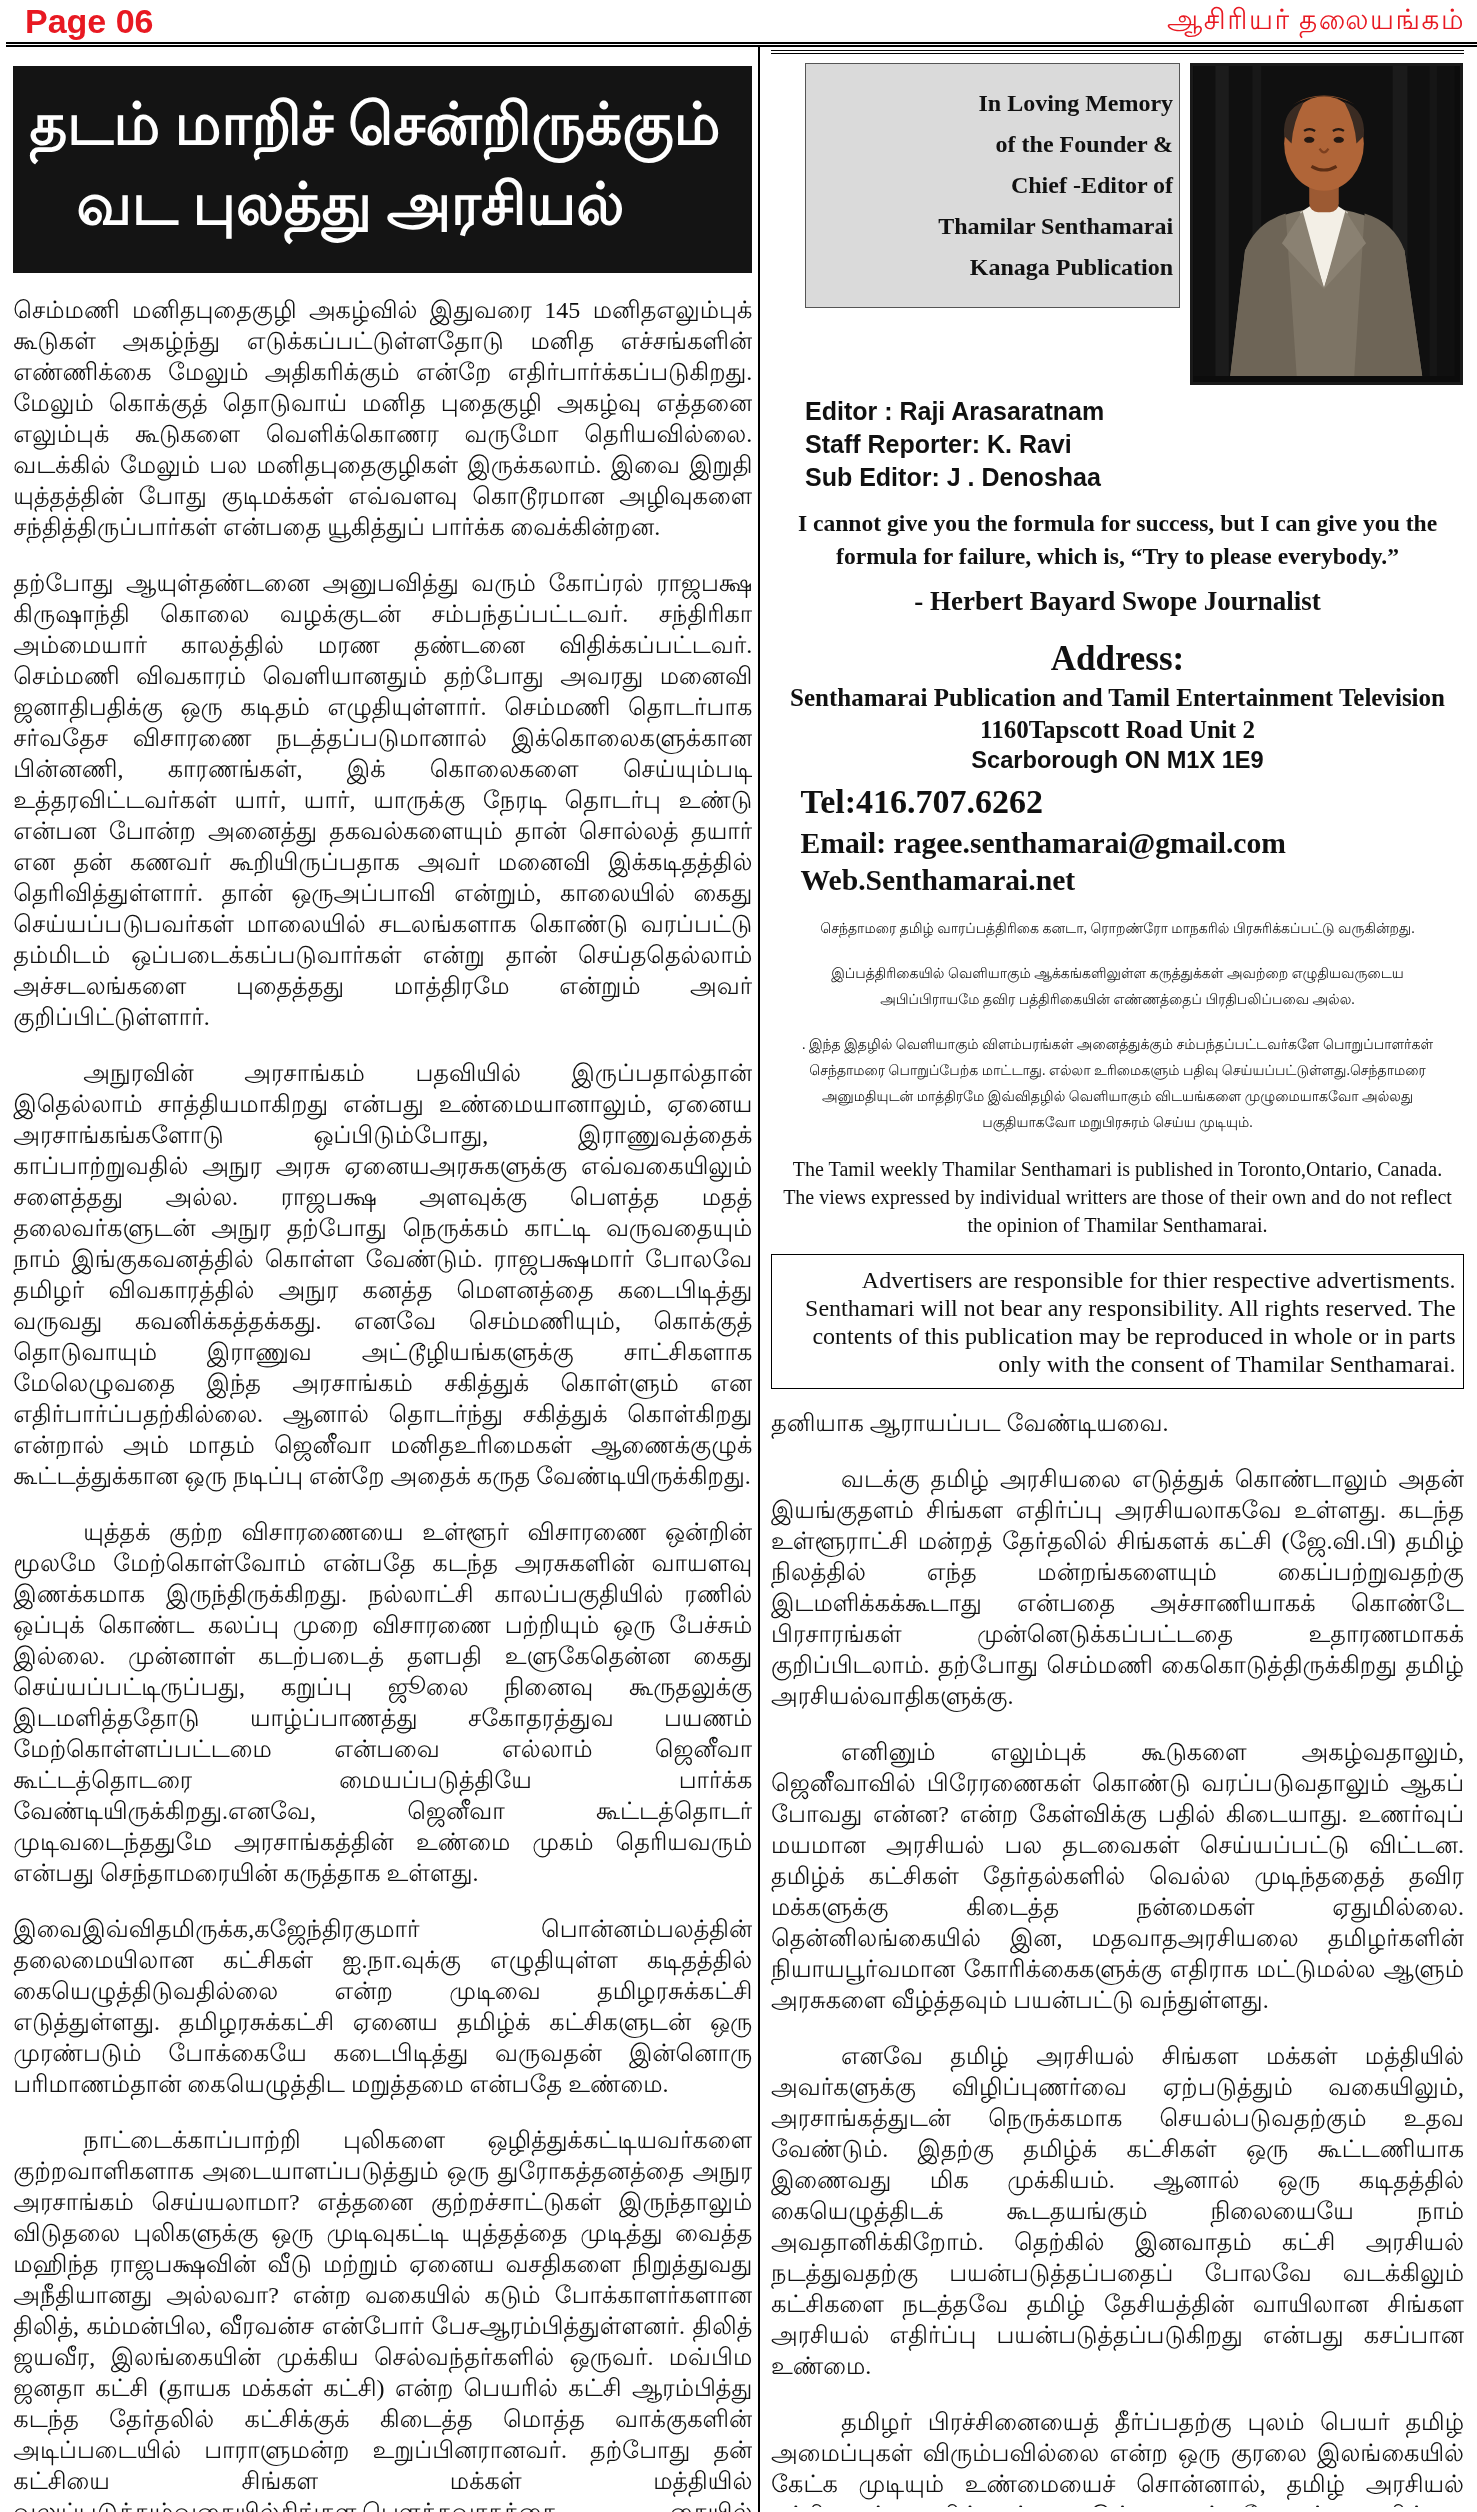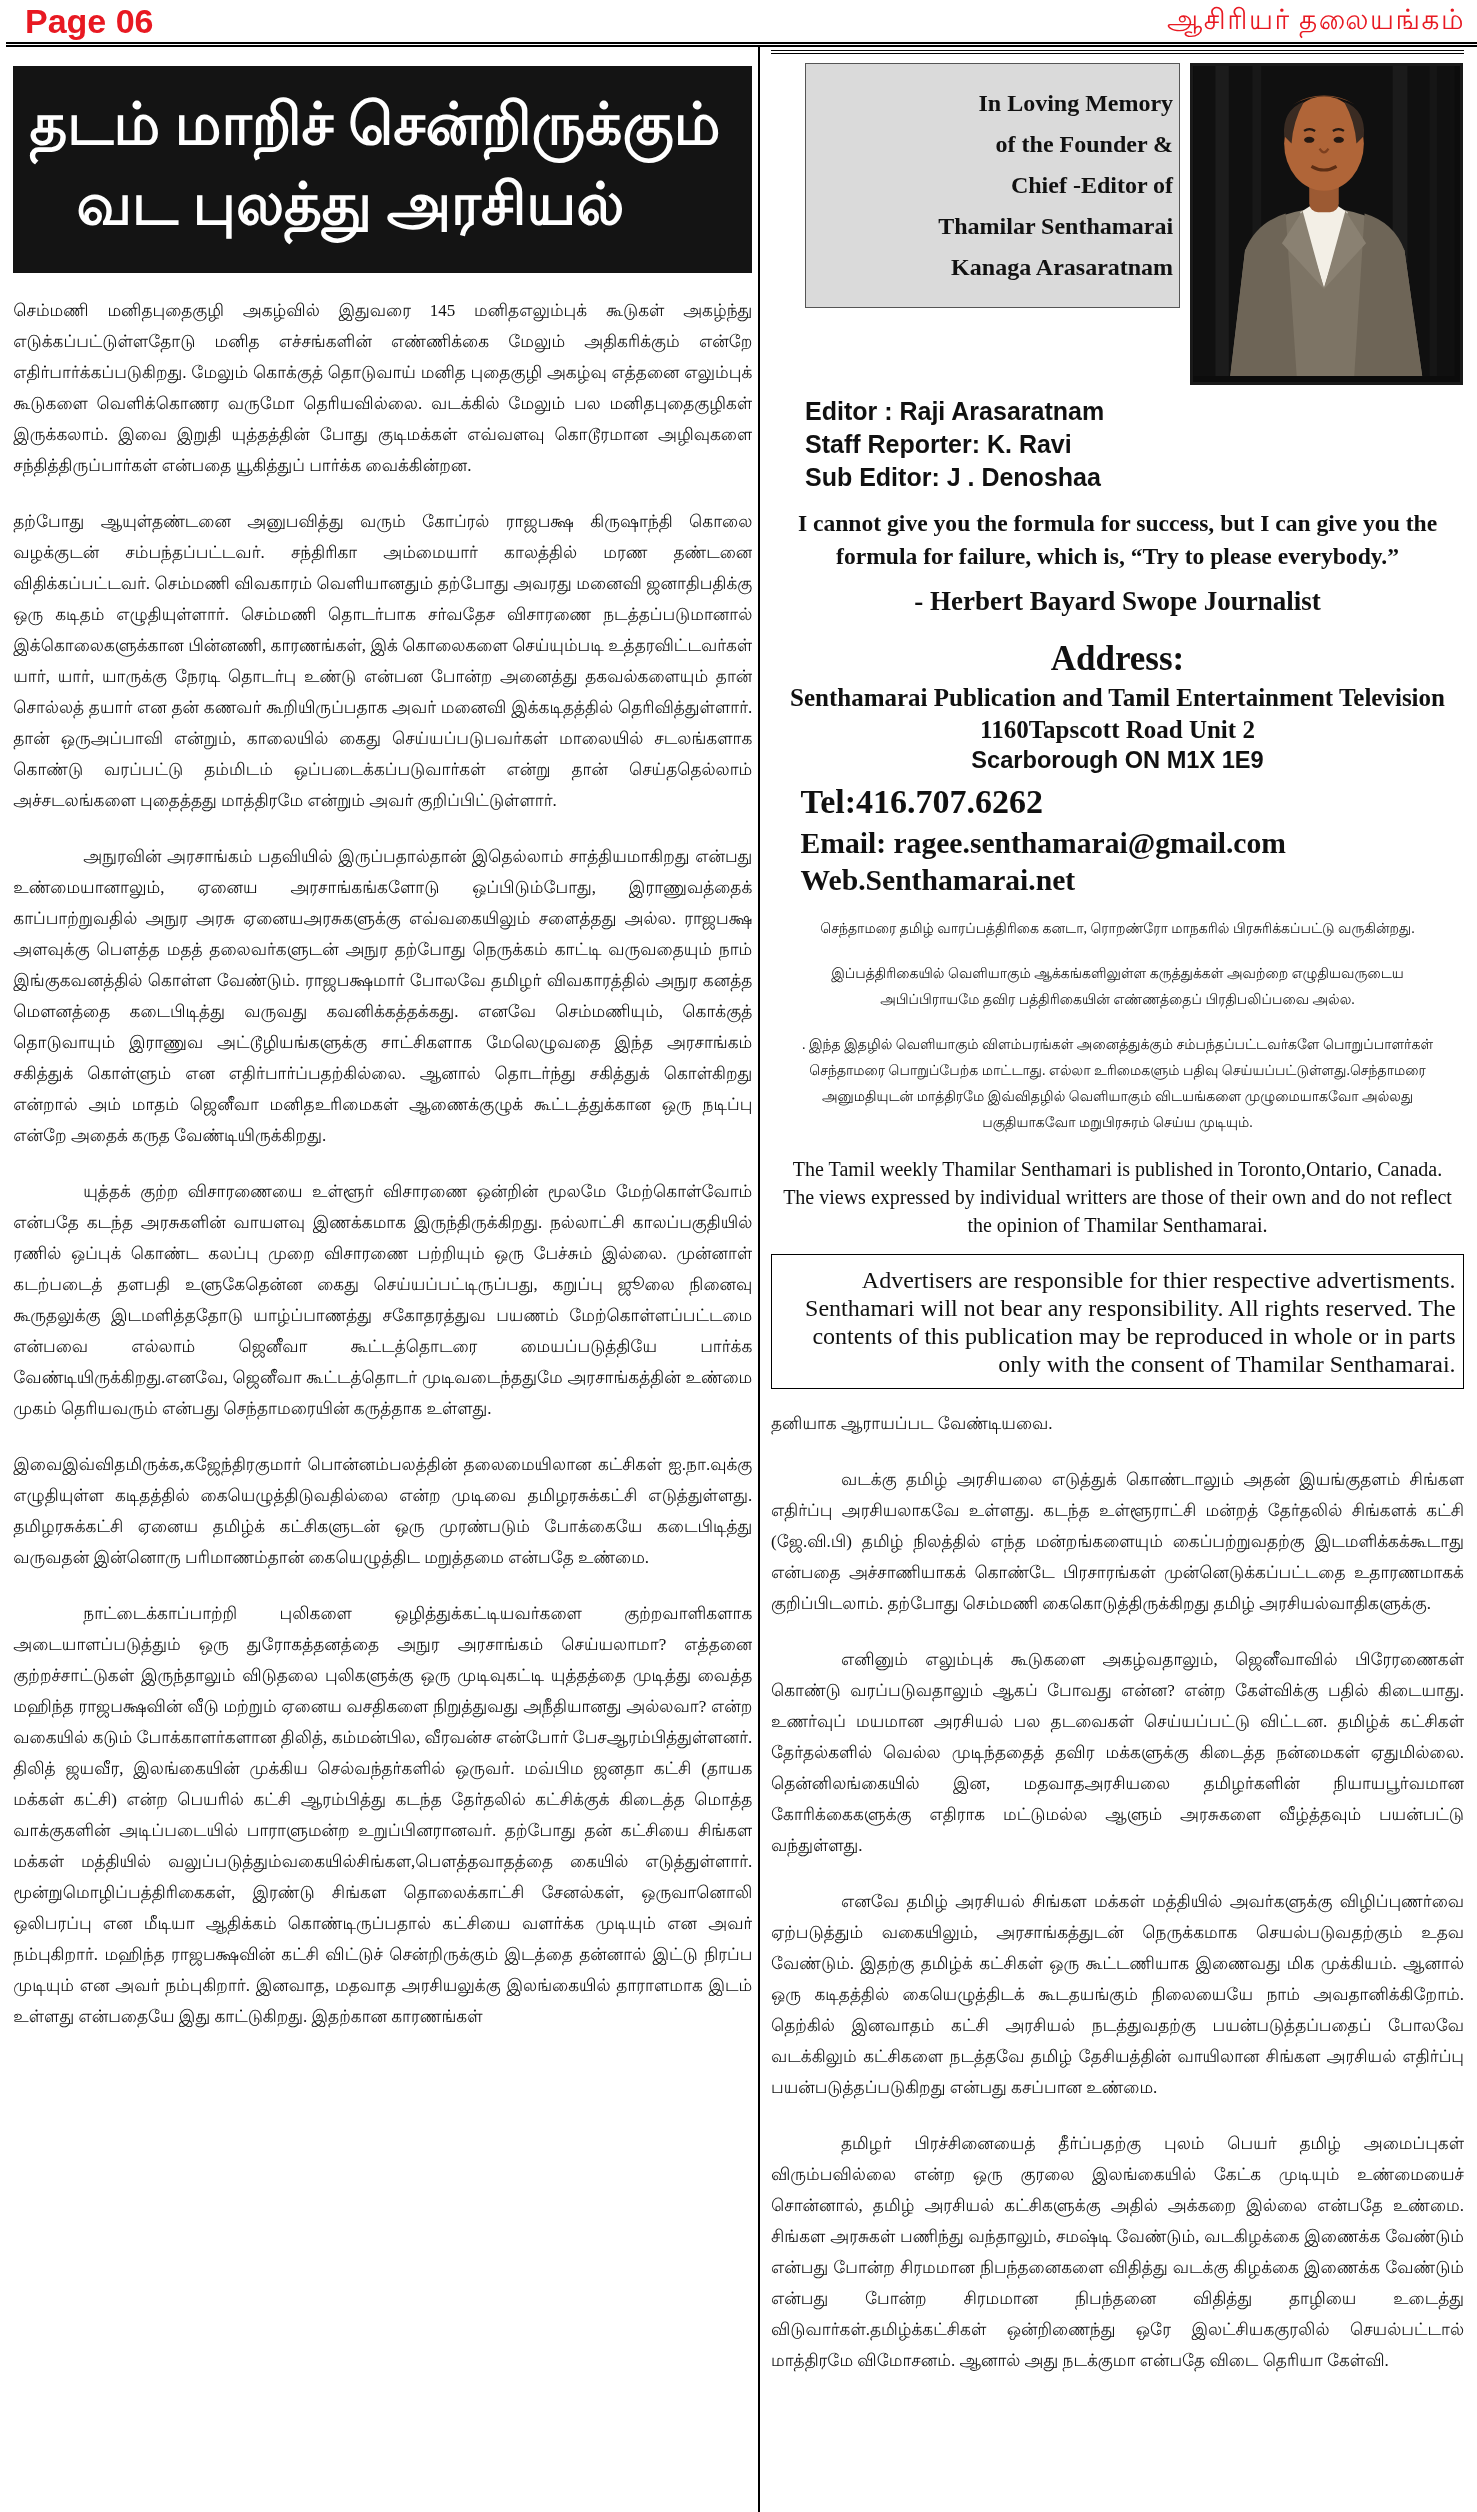--- a/index.html
+++ b/index.html
@@ -25,21 +25,21 @@
   .col-right{
     position:absolute;left:771px;top:50px;width:693px;height:2457px;overflow:hidden;
   }
   
   .headline-box{
     background:#141414;color:#fff;padding:19px 16.3px 28px 16.3px;
     font-weight:bold;line-height:80px;font-size:58px;
   }
   .headline-line2{margin-left:47px;}
   .body-para{
-    font-size:17px;line-height:31px;text-align:justify;margin:0 0 25px 0;
+    font-size:24px;line-height:31px;text-align:justify;margin:0 0 25px 0;
   }
   .body-para.indent{text-indent:70px;}
   .left-body{margin-top:22px;}
   
   .right-top{border-top:4.4px double #000;padding-top:8.9px;}
   .memory-row{display:flex;gap:10.3px;align-items:flex-start;margin-left:34px;}
   .memorial-box{
     width:375px;background:#dadada;border:1.5px solid #555;
     text-align:right;font-weight:bold;font-size:24px;line-height:41px;
     padding:19px 5.9px;box-sizing:border-box;
@@ -100,21 +100,21 @@
 
 <div class="col-right">
   <div class="right-top">
 
     <div class="memory-row">
       <div class="memorial-box">
         <div>In Loving Memory</div>
         <div>of the  Founder &amp;</div>
         <div>Chief -Editor of</div>
         <div>Thamilar Senthamarai</div>
-        <div>Kanaga  Arasaratnam</div>
+        <div>Kanaga  Publication</div>
       </div>
       <div class="photo-frame">
         <svg width="262" height="310" viewBox="0 0 354 420" xmlns="http://www.w3.org/2000/svg">
           <rect x="0" y="0" width="354" height="420" fill="#101010"></rect>
           <rect x="30" y="0" width="18" height="420" fill="#1c1c1c"></rect>
           <rect x="80" y="0" width="12" height="420" fill="#181818"></rect>
           <rect x="270" y="0" width="20" height="420" fill="#1b1b1b"></rect>
           <rect x="320" y="0" width="10" height="420" fill="#161616"></rect>
 
           <path d="M50 420 L70 250 Q90 205 150 195 L204 195 Q264 205 286 250 L310 420 Z" fill="#7d7465"></path>

